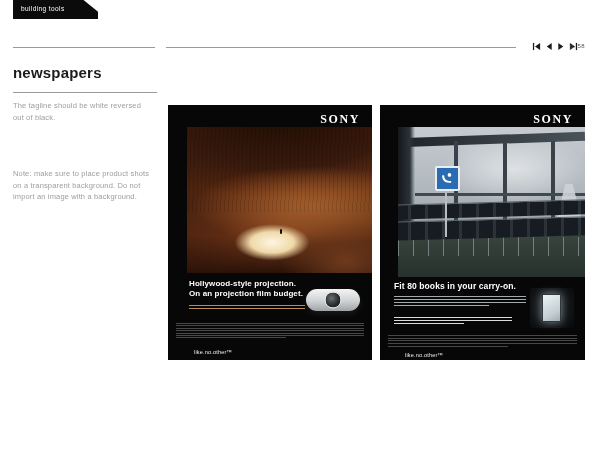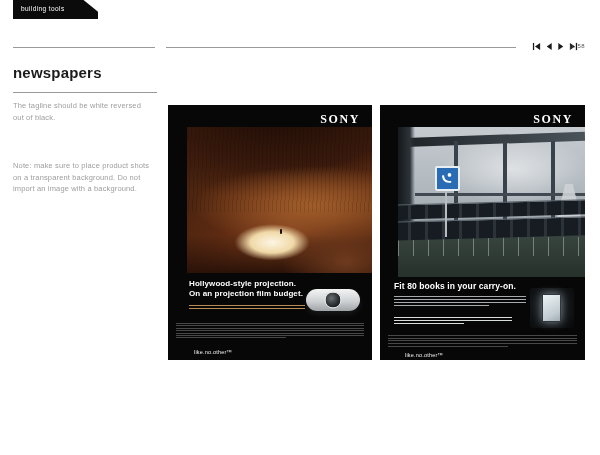--- a/index.html
+++ b/index.html
@@ -15,21 +15,21 @@
   .rule-right{left:166px;top:47px;width:350px;}
   .nav{position:absolute;left:532px;top:42px;display:flex;gap:4px;align-items:center;}
   .nav .nbtn{display:inline-flex;cursor:pointer;}
   .pageno{position:absolute;left:570px;top:43px;font-size:6px;color:#555555;letter-spacing:.3px;}
 
   
   .doc-title{position:absolute;left:13px;top:64px;font-size:15px;font-weight:700;color:#1c1c1c;letter-spacing:.2px;}
   .title-rule{left:13px;top:92px;width:144px;}
   .para{position:absolute;left:13px;width:152px;font-size:7.5px;line-height:11.5px;color:#9e9e9e;
         white-space:pre-line;letter-spacing:.15px;}
-  .para1{top:100px}.para2{top:125px}.para3{top:160px}
+  .para1{top:100px}.para2{top:125px}.para3{top:168px}
 
   
   .ad{position:absolute;top:105px;width:204px;height:263px;background:#070707;}
   .ad-left{left:168px;}
   .ad-right{left:380px;width:205px;}
   .sony{position:absolute;top:7px;right:12px;color:#ffffff;font-family:"Liberation Serif",serif;
         font-weight:700;font-size:12px;letter-spacing:1.6px;}
   .headline{position:absolute;color:#ffffff;font-weight:700;font-size:8px;line-height:10px;white-space:pre-line;letter-spacing:.1px;}
   .tagline{position:absolute;color:#f2f2f2;font-size:5.5px;letter-spacing:.2px;}
 

